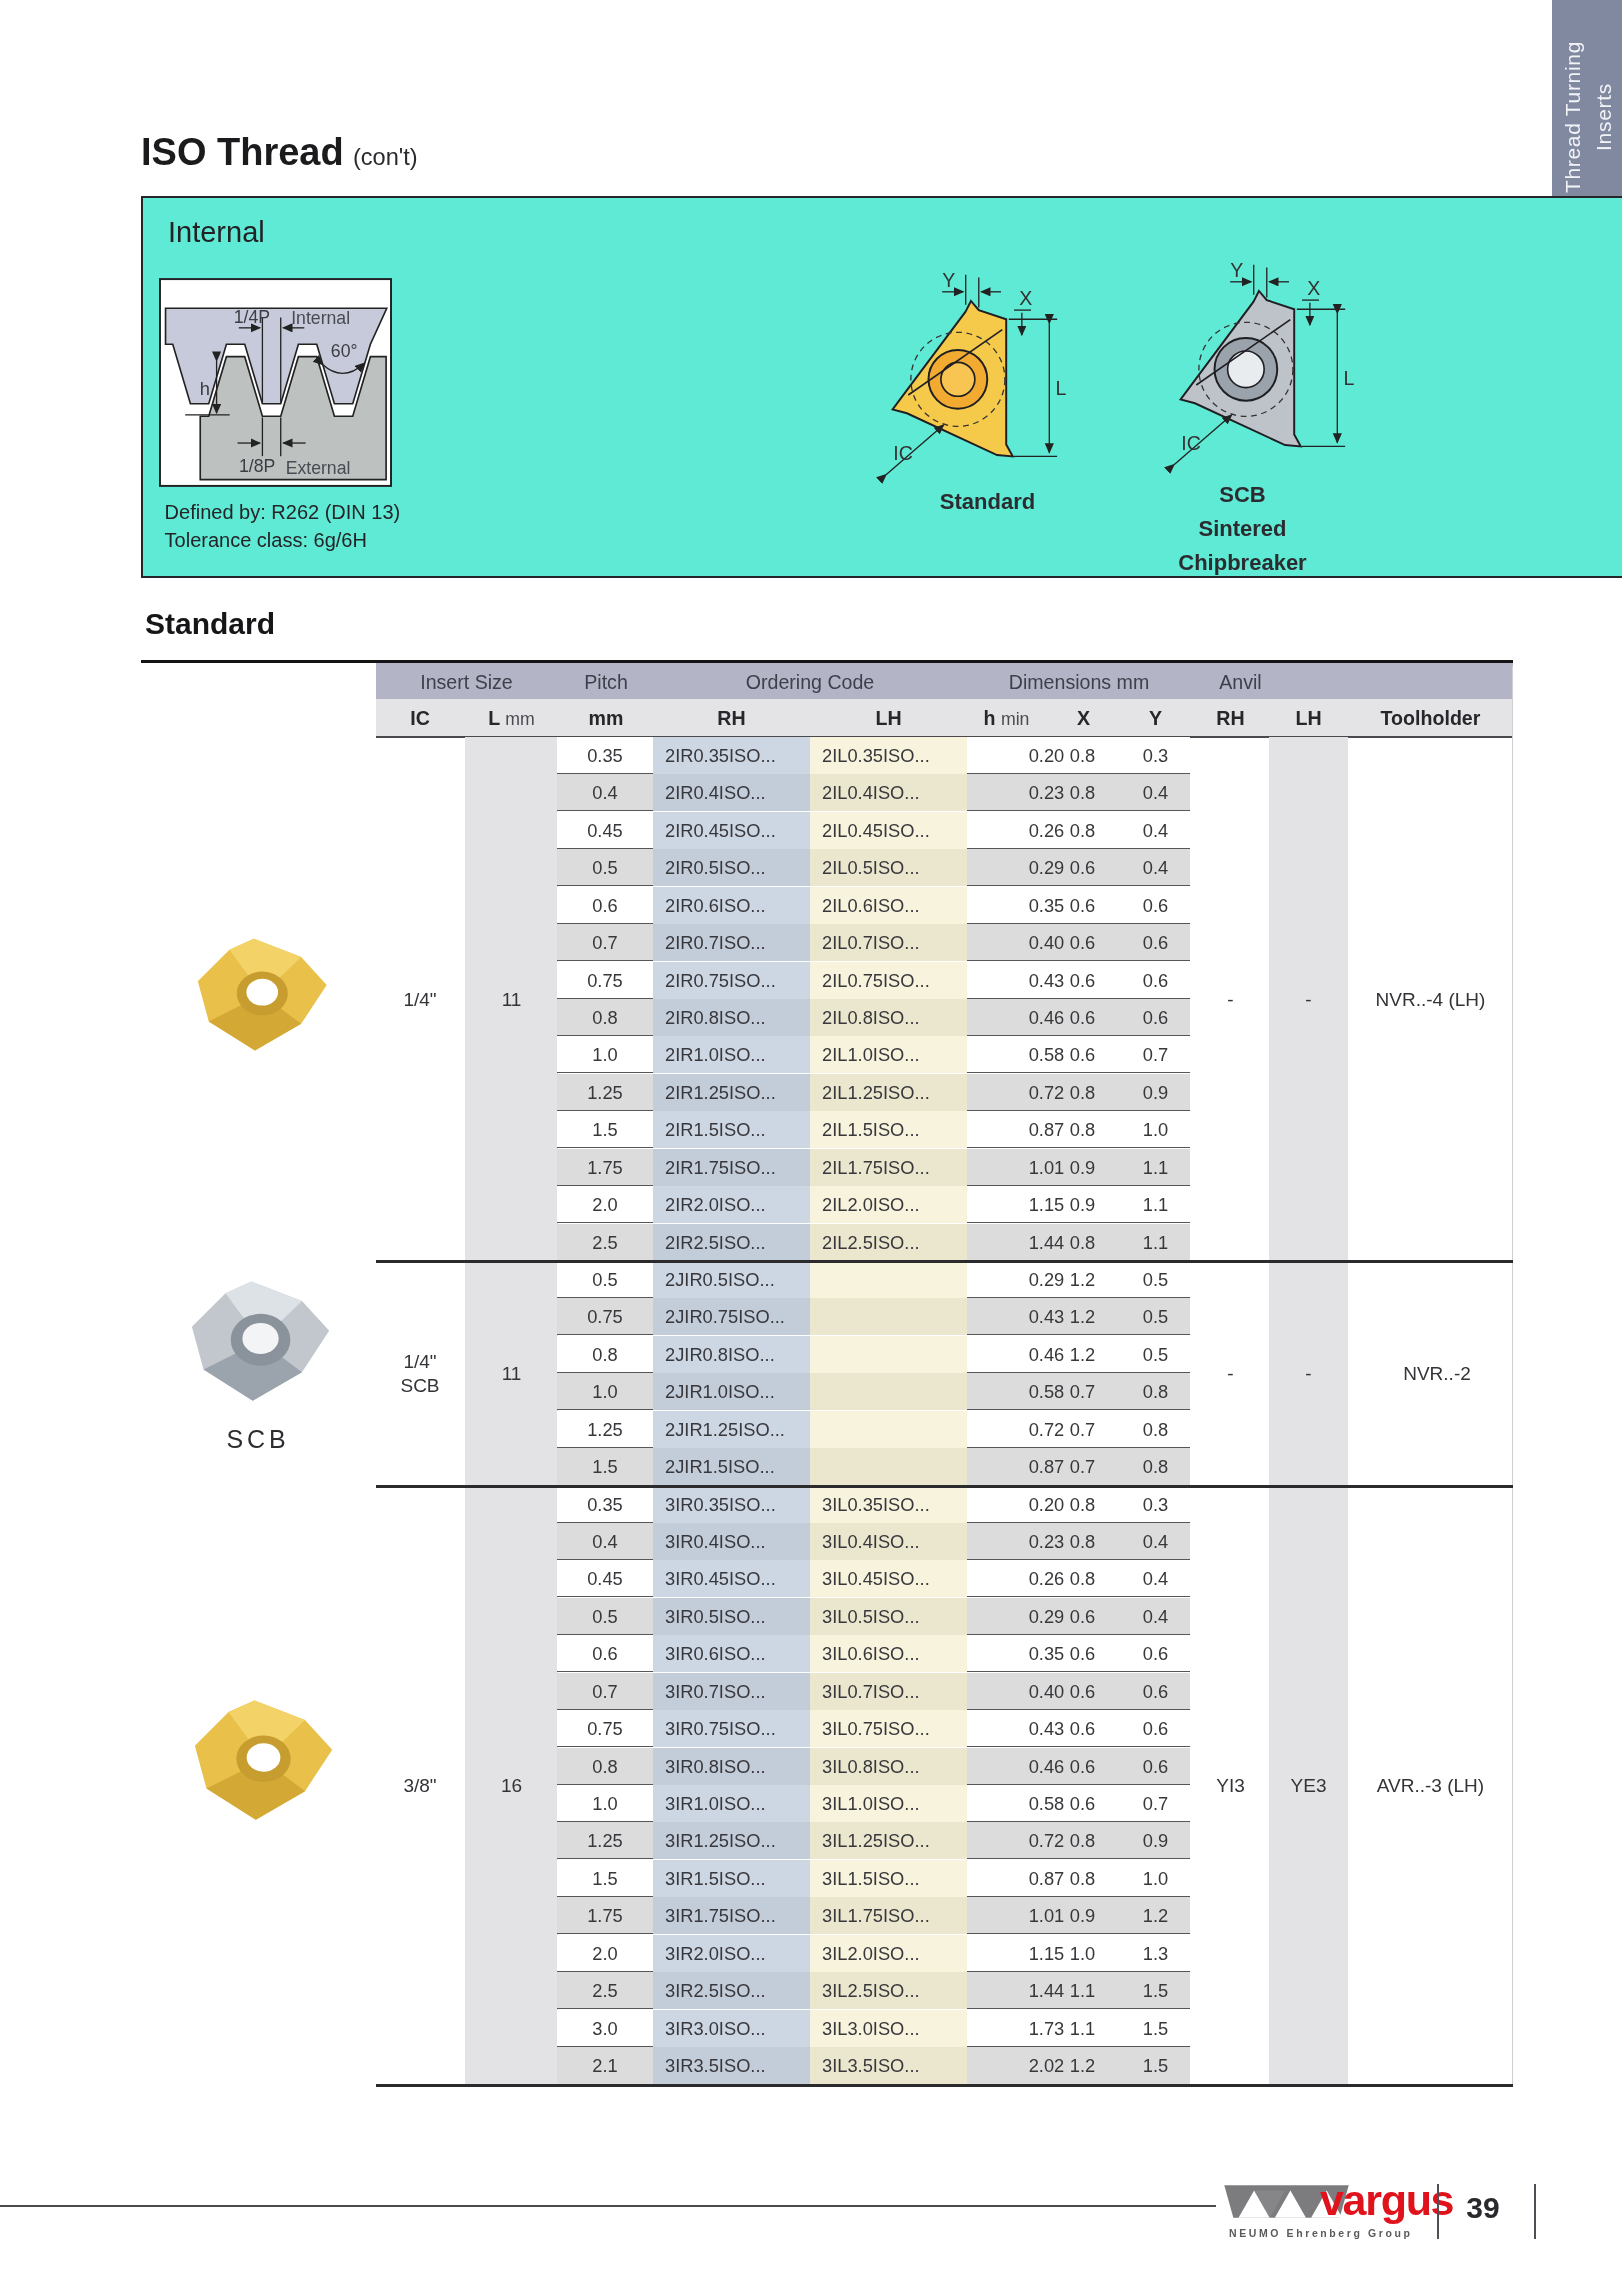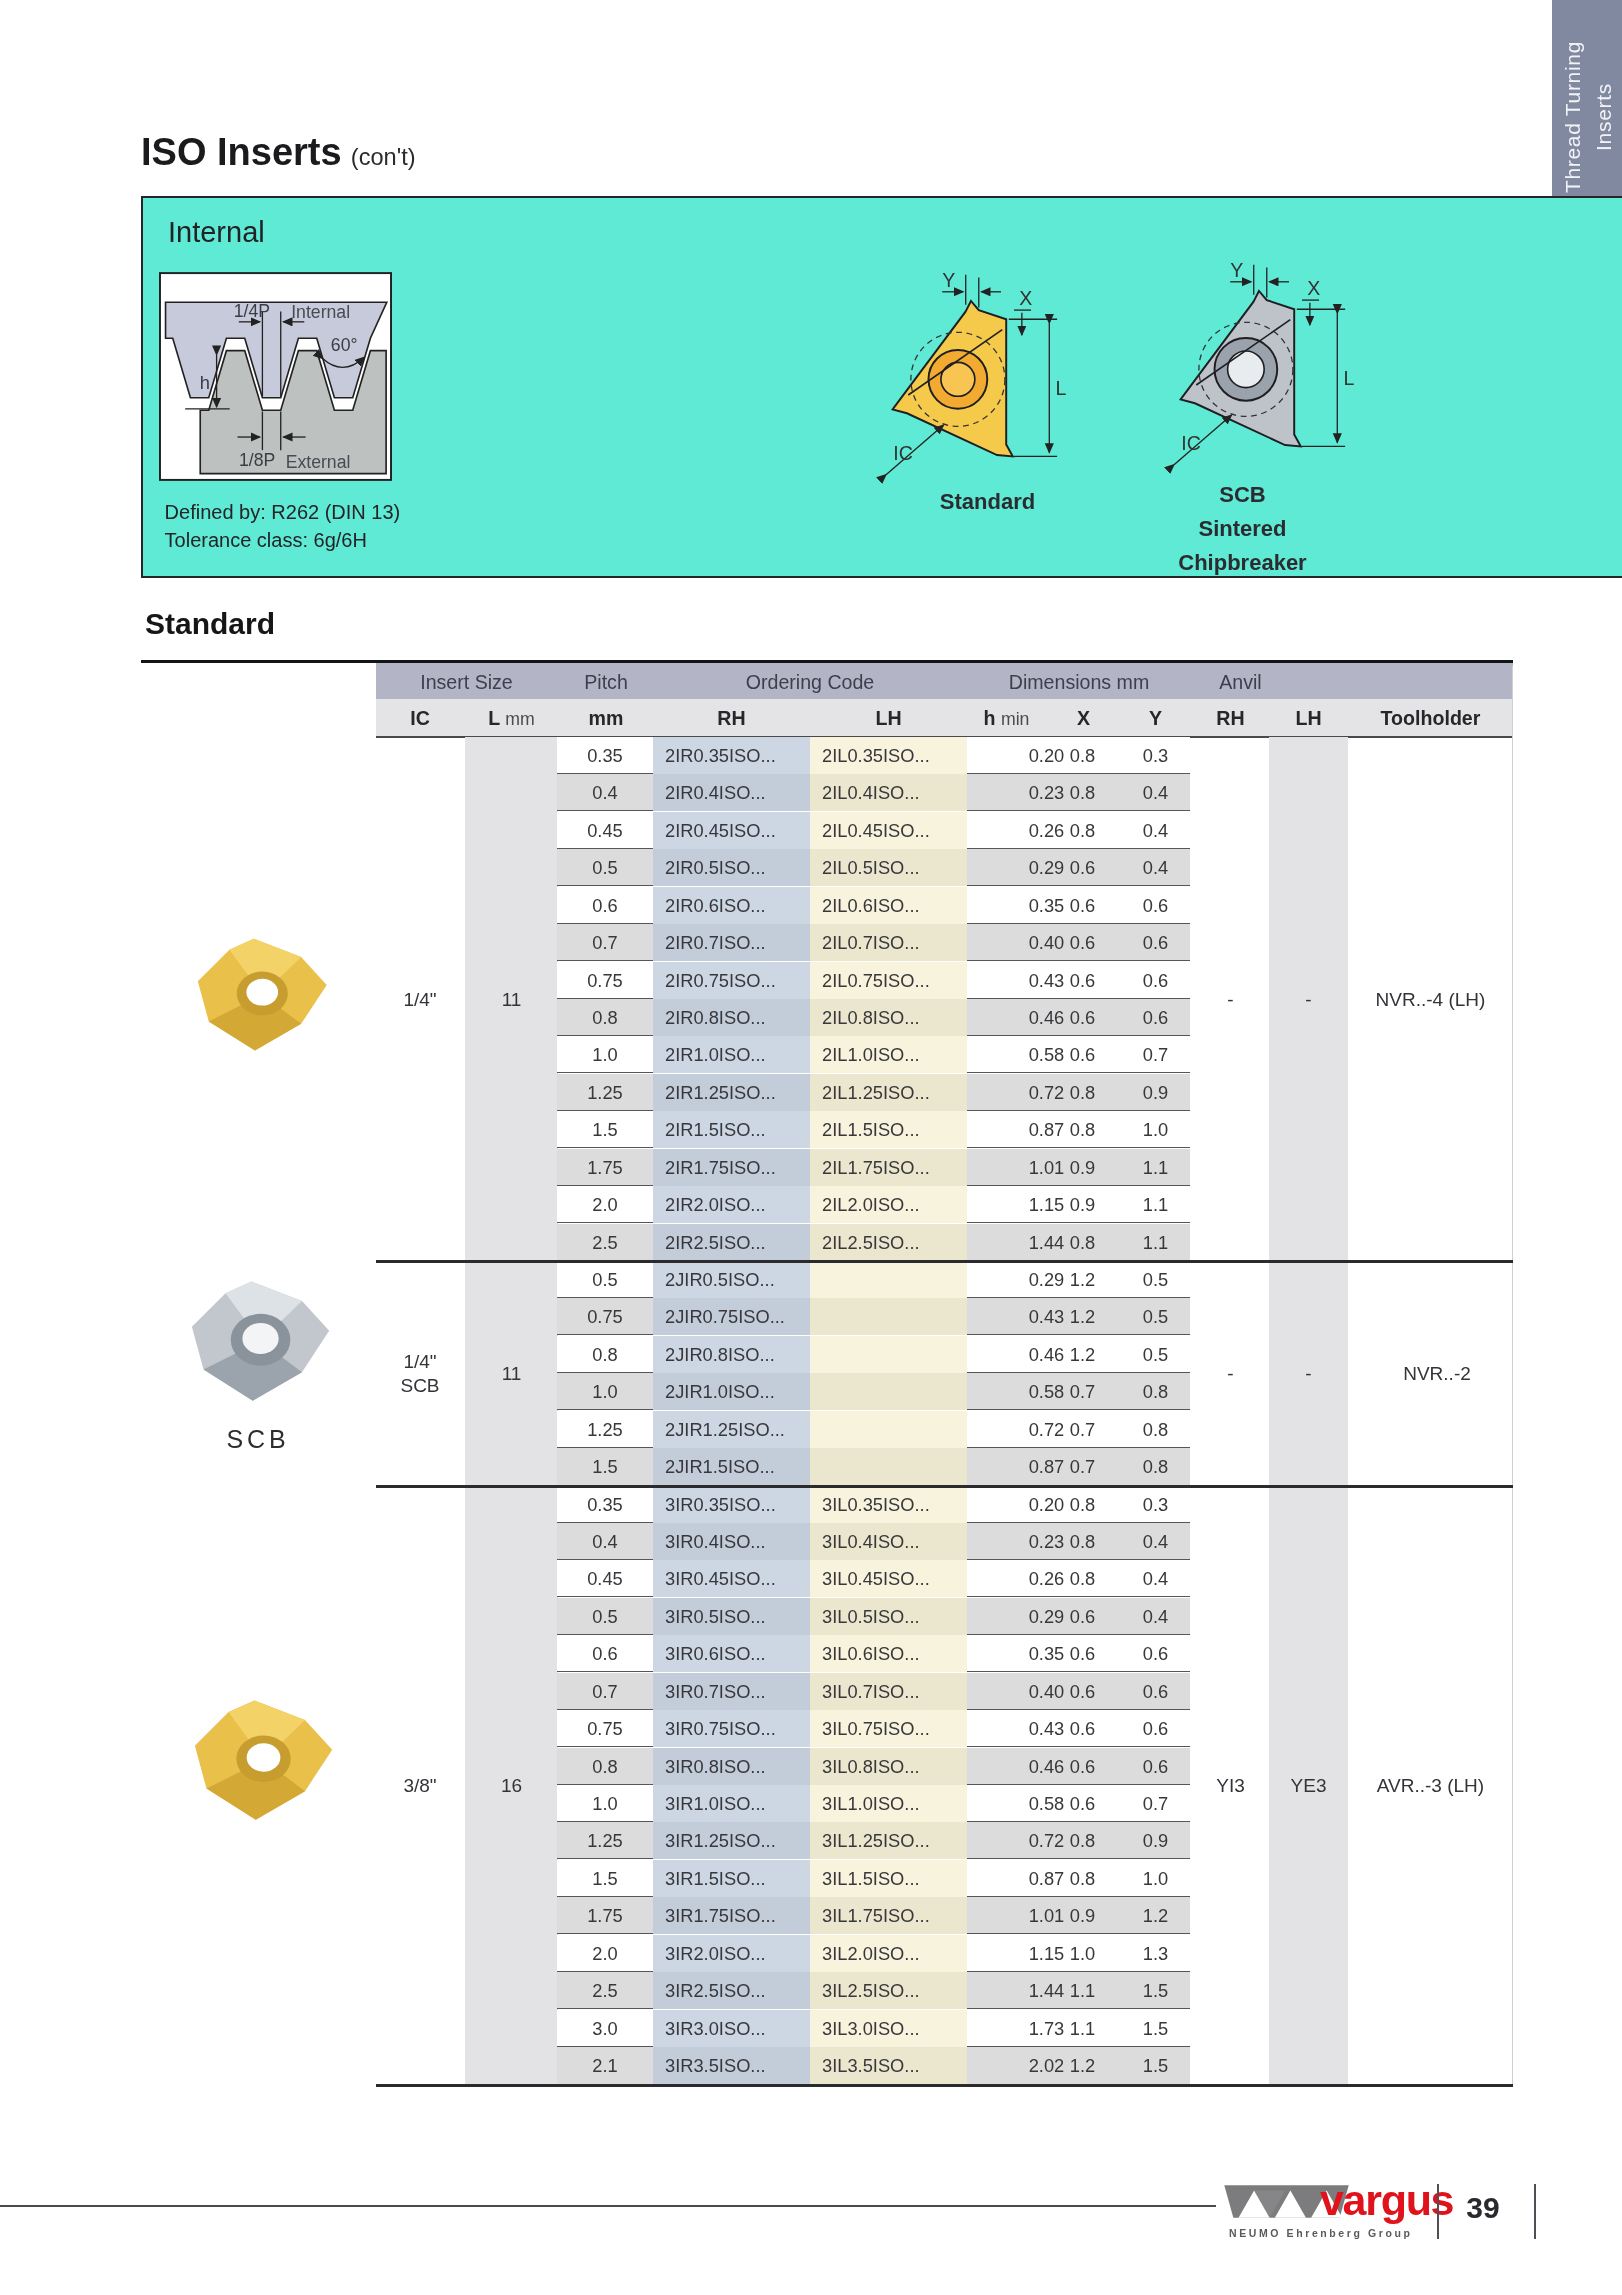--- a/index.html
+++ b/index.html
@@ -16,21 +16,21 @@
 
   
   .title{position:absolute;left:141px;top:131px;font-size:38px;font-weight:800;color:#1b1b1e;letter-spacing:0;}
   .title-suffix{font-size:23.6px;font-weight:400;color:#2b2b2f;margin-left:9.2px;}
 
   
   .internal-box{position:absolute;left:141px;top:196px;width:1564px;height:382px;
       border:2.6px solid #26262a;background:#5eead4;box-sizing:border-box;}
   .internal-heading{position:absolute;left:25px;top:18.3px;font-size:29px;font-weight:400;color:#222226;}
   .defined{position:absolute;left:21.6px;top:301px;font-size:20px;line-height:27.5px;color:#242428;}
-  .thread-diagram{position:absolute;left:15.7px;top:74px;width:233px;height:209px;}
+  .thread-diagram{position:absolute;left:15.7px;top:80px;width:233px;height:209px;}
 
   .drawing{position:absolute;}
   .caption{position:absolute;font-size:22px;font-weight:600;color:#2c2c30;text-align:center;}
   .caption3{line-height:34px;}
 
   
   .section-heading{position:absolute;left:145px;top:607px;font-size:30px;font-weight:700;color:#161618;}
   .top-rule{position:absolute;left:141px;top:660px;width:1372px;height:3.3px;background:#141414;}
 
   
@@ -93,21 +93,21 @@
   </svg>
 
   <div class="side-tab">
     <div class="side-tab-inner">
       <span>Thread Turning</span>
       <span>Inserts</span>
     </div>
   </div>
 
   <div class="title">
-    <span>ISO Inserts</span><span class="title-suffix">(con't)</span>
+    <span>ISO Thread</span><span class="title-suffix">(con't)</span>
   </div>
 
   <div class="internal-box">
     <div class="internal-heading">Internal</div>
 
     <div class="thread-diagram">
       <svg viewBox="0 0 356 319" width="233" height="209">
         <rect x="1.5" y="1.5" width="353" height="316" fill="#ffffff" stroke="#222226" stroke-width="3"></rect>
 
         <path d="M10,46 L348,46 L323,101 L296,192 L268,192 L241,101 L213,101 L186,192 L158,192 L131,101 L103,101 L76,192 L48,192 L21,101 L10,101 Z" fill="#c7cada" stroke="#222" stroke-width="2.5"></path>

